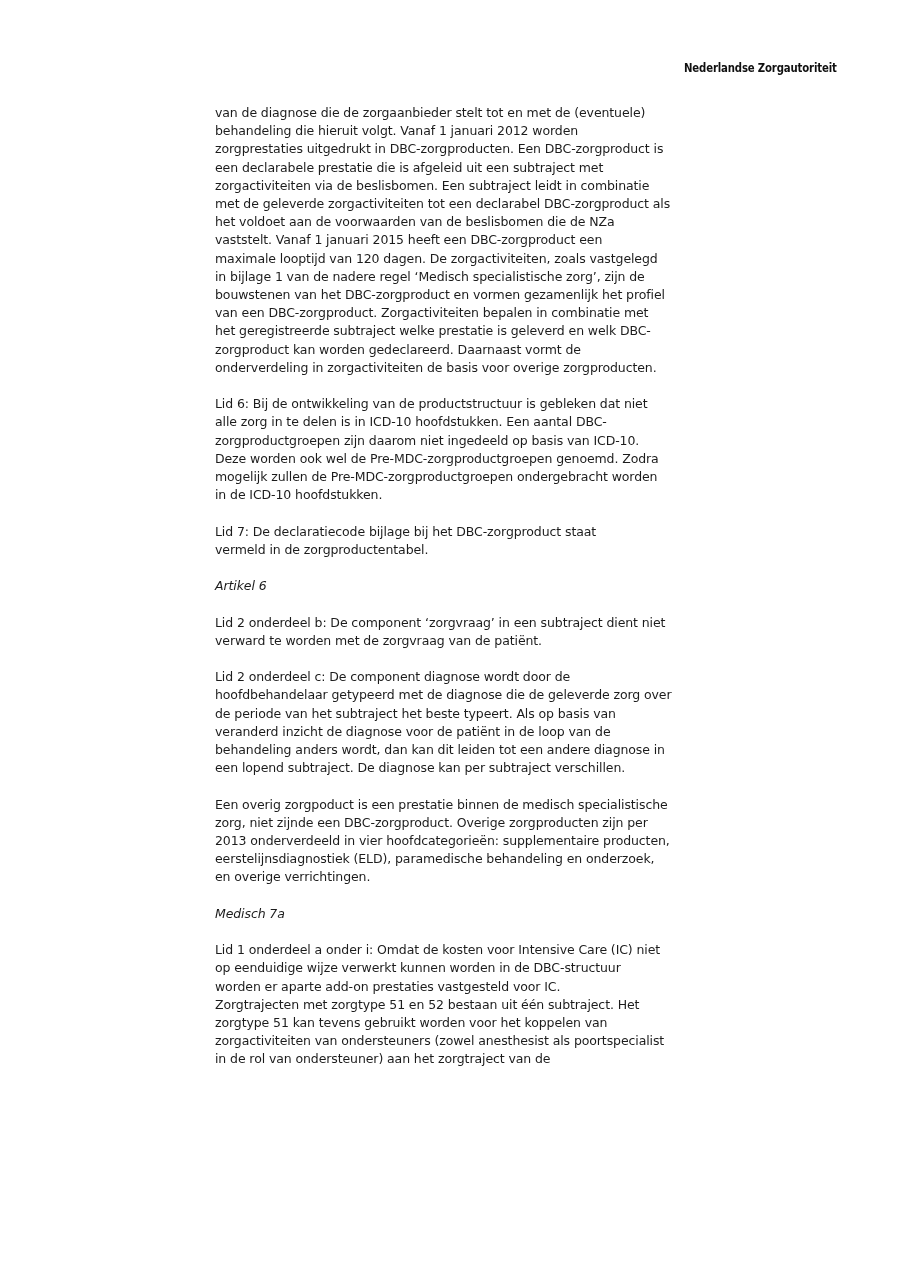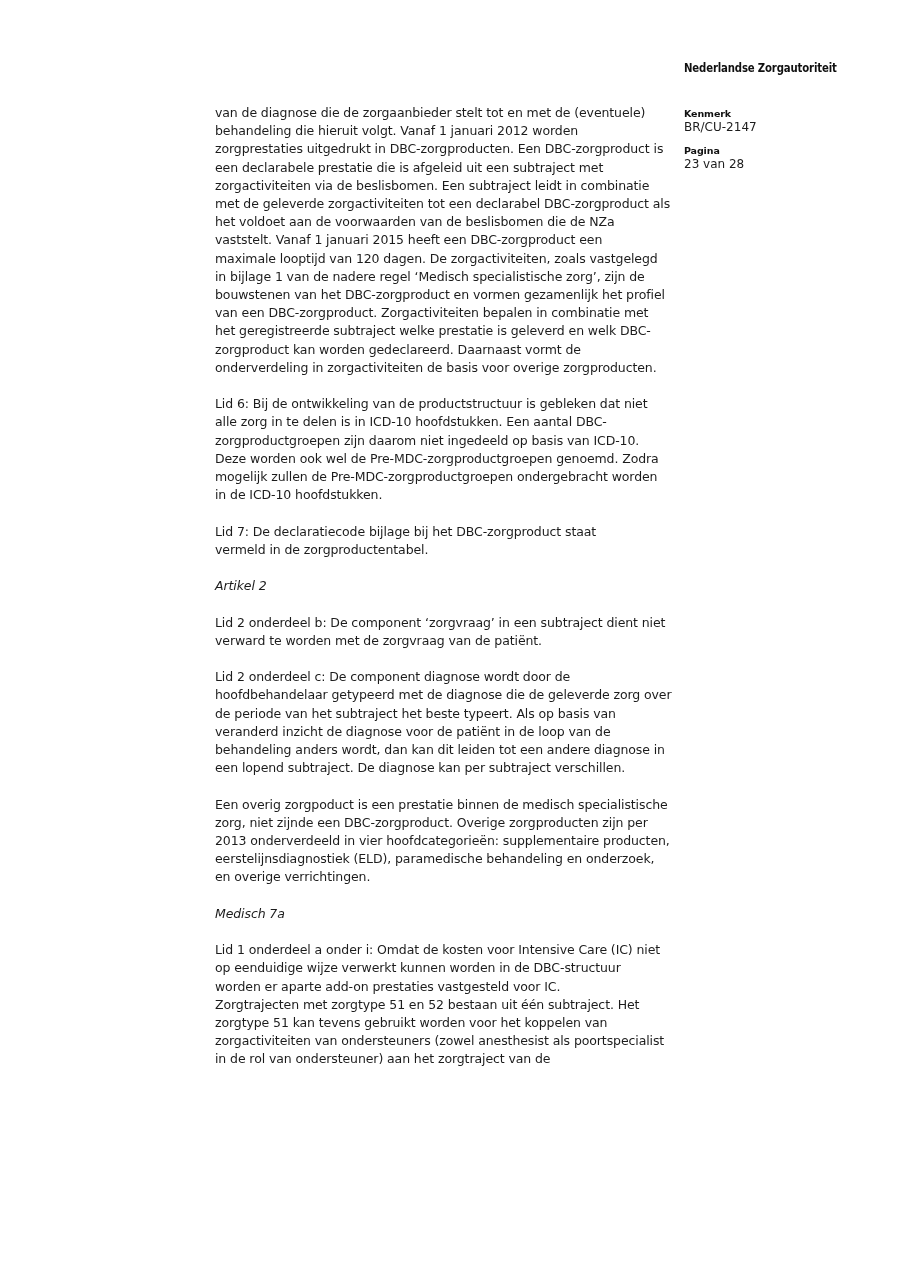--- a/index.html
+++ b/index.html
@@ -66,30 +66,20 @@
   .block.heading {
     font-style: italic;
   }
 </style>
 </head>
 <body>
 
 <div class="page">
   <div class="brand">Nederlandse Zorgautoriteit</div>
 
-  <aside class="meta-panel" id="meta-panel">
-      <div class="meta-group">
-        <div class="meta-label">Kenmerk</div>
-        <div class="meta-value">BR/CU-2147</div>
-      </div>
-      <div class="meta-group">
-        <div class="meta-label">Pagina</div>
-        <div class="meta-value">23 van 28</div>
-      </div>
-    </aside>
 
   <main class="doc-body" id="doc-body">
       <div class="block">van de diagnose die de zorgaanbieder stelt tot en met de (eventuele)
 behandeling die hieruit volgt. Vanaf 1 januari 2012 worden
 zorgprestaties uitgedrukt in DBC-zorgproducten. Een DBC-zorgproduct is
 een declarabele prestatie die is afgeleid uit een subtraject met
 zorgactiviteiten via de beslisbomen. Een subtraject leidt in combinatie
 met de geleverde zorgactiviteiten tot een declarabel DBC-zorgproduct als
 het voldoet aan de voorwaarden van de beslisbomen die de NZa
 vaststelt. Vanaf 1 januari 2015 heeft een DBC-zorgproduct een
@@ -101,21 +91,21 @@
 zorgproduct kan worden gedeclareerd. Daarnaast vormt de
 onderverdeling in zorgactiviteiten de basis voor overige zorgproducten.</div>
       <div class="block">Lid 6: Bij de ontwikkeling van de productstructuur is gebleken dat niet
 alle zorg in te delen is in ICD-10 hoofdstukken. Een aantal DBC-
 zorgproductgroepen zijn daarom niet ingedeeld op basis van ICD-10.
 Deze worden ook wel de Pre-MDC-zorgproductgroepen genoemd. Zodra
 mogelijk zullen de Pre-MDC-zorgproductgroepen ondergebracht worden
 in de ICD-10 hoofdstukken.</div>
       <div class="block">Lid 7: De declaratiecode bijlage bij het DBC-zorgproduct staat
 vermeld in de zorgproductentabel.</div>
-      <div class="block heading">Artikel 2</div>
+      <div class="block heading">Artikel 6</div>
       <div class="block">Lid 2 onderdeel b: De component ‘zorgvraag’ in een subtraject dient niet
 verward te worden met de zorgvraag van de patiënt.</div>
       <div class="block">Lid 2 onderdeel c: De component diagnose wordt door de
 hoofdbehandelaar getypeerd met de diagnose die de geleverde zorg over
 de periode van het subtraject het beste typeert. Als op basis van
 veranderd inzicht de diagnose voor de patiënt in de loop van de
 behandeling anders wordt, dan kan dit leiden tot een andere diagnose in
 een lopend subtraject. De diagnose kan per subtraject verschillen.</div>
       <div class="block">Een overig zorgpoduct is een prestatie binnen de medisch specialistische
 zorg, niet zijnde een DBC-zorgproduct. Overige zorgproducten zijn per

